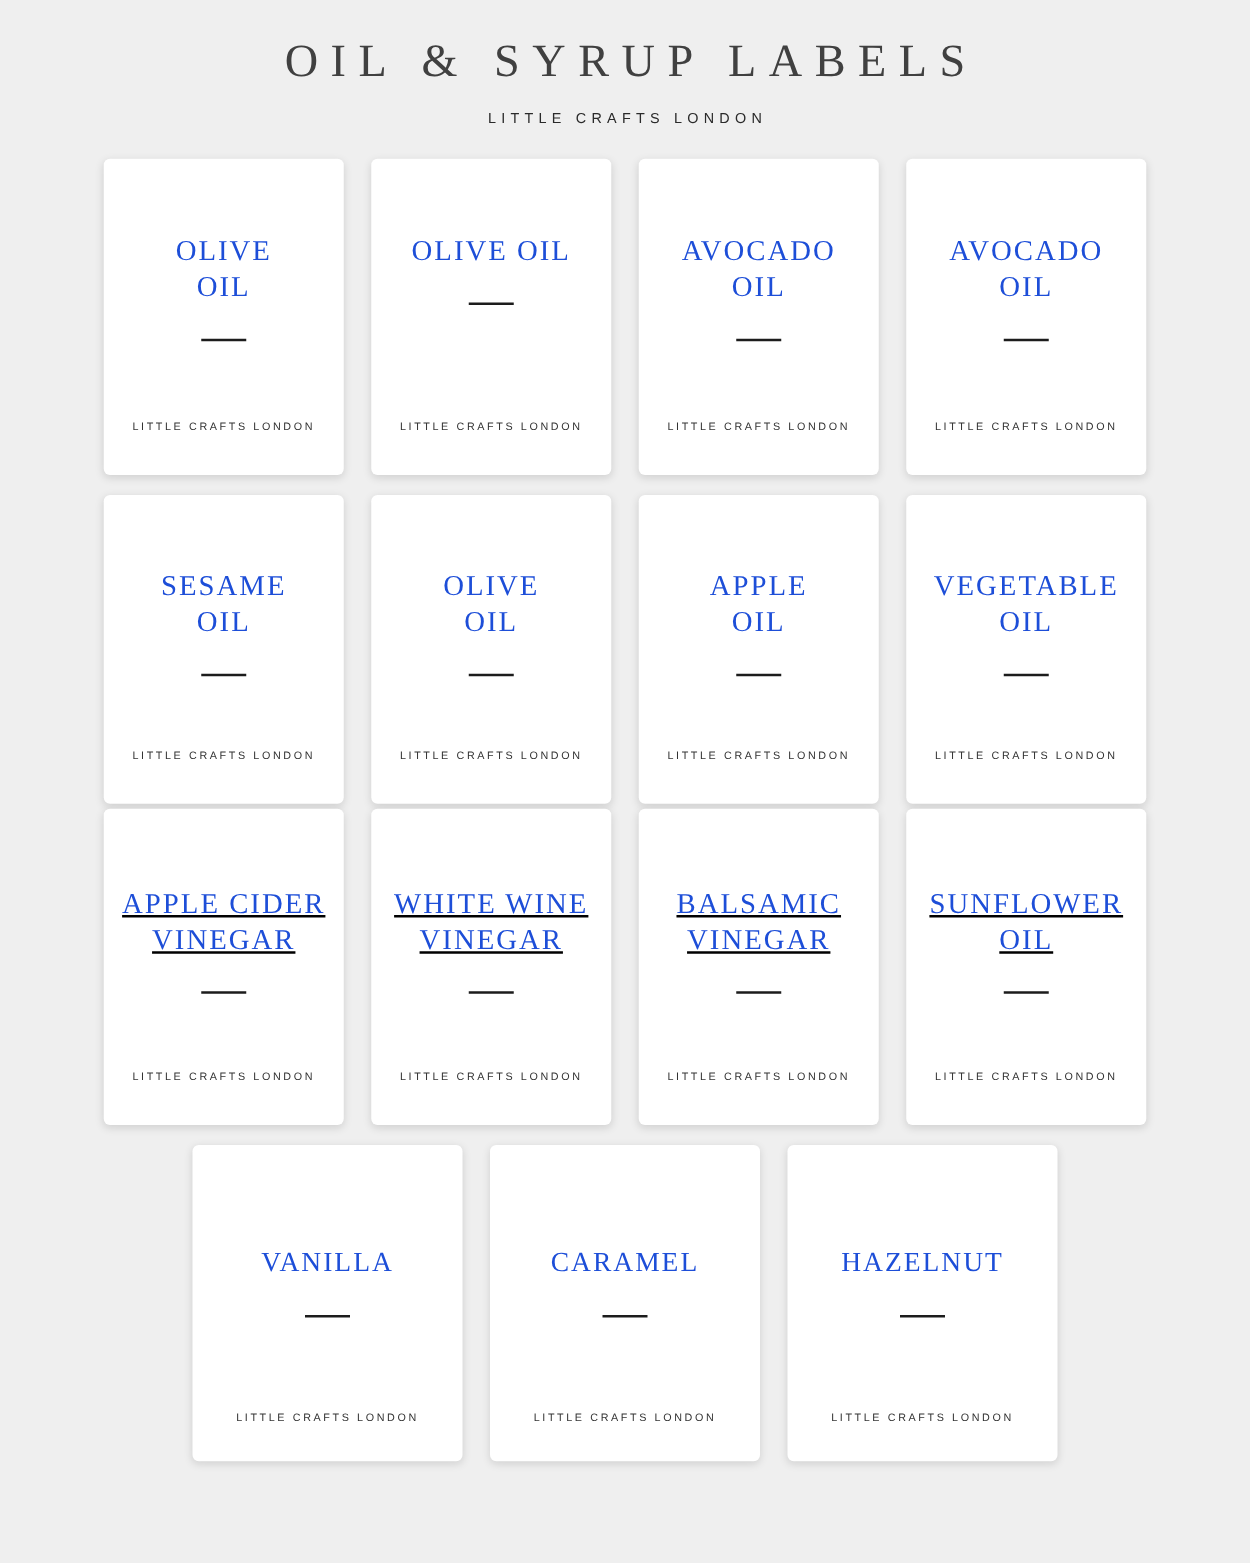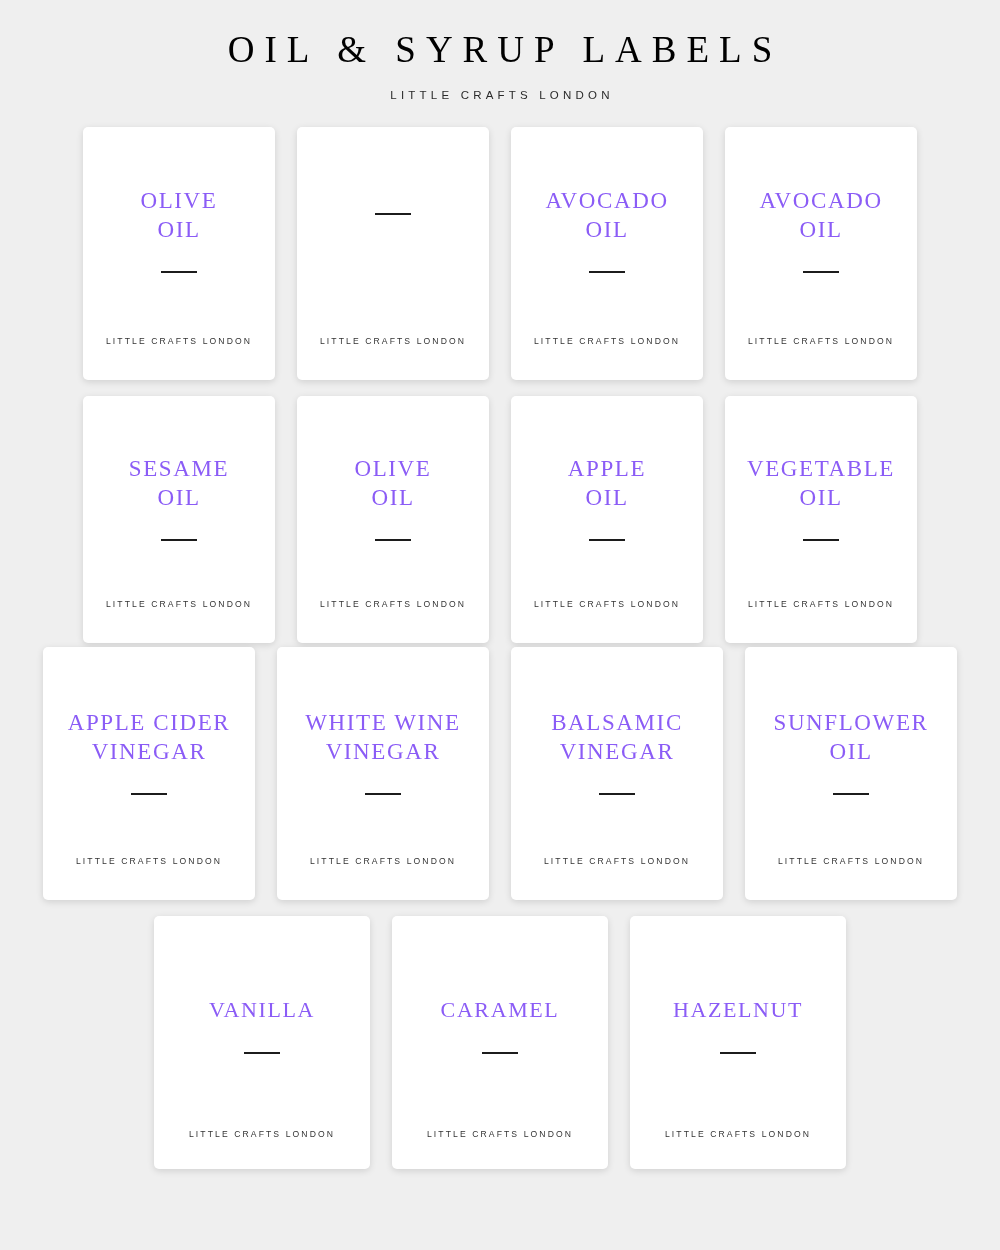--- a/index.html
+++ b/index.html
@@ -23,21 +23,21 @@
 
   .header {
     padding-top: 28px;
     text-align: center;
   }
 
   .main-title {
     font-family: "Liberation Serif", serif;
     font-size: 37px;
     letter-spacing: 10px;
-    color: #000000;
+    color: #404040;
     font-weight: 400;
     margin: 0;
     padding-left: 10px;
     line-height: 1.2;
   }
 
   .sub-title {
     font-family: "Liberation Sans", sans-serif;
     font-size: 11.5px;
     letter-spacing: 4.2px;
@@ -66,31 +66,31 @@
     display: flex;
     flex-direction: column;
     justify-content: flex-start;
     align-items: center;
     position: relative;
   }
 
   
   .row-1 .card { width: 192px; height: 253px; margin: 0 11px; border-radius: 5px; }
   .row-2 .card { width: 192px; height: 247px; margin: 0 11px; border-radius: 5px; }
-  .row-3 .card { width: 212px; height: 253px; margin: 0 11px; border-radius: 5px; }
+  .row-3 .card { width: 192px; height: 253px; margin: 0 11px; border-radius: 5px; text-decoration: underline; }
   .row-4 .card { width: 216px; height: 253px; margin: 0 11px; border-radius: 5px; }
 
   .row-1 { margin-bottom: 16px; }
   .row-2 { margin-bottom: 4px; }
   .row-3 { margin-bottom: 16px; }
 
   .card-title {
     font-family: "Liberation Serif", serif;
     font-weight: 400;
-    color: #8b5cf6;
+    color: #1d4ed8;
     text-align: center;
     letter-spacing: 1.6px;
     line-height: 1.26;
     font-size: 23px;
     padding: 0 8px;
   }
 
   .row-1 .card-title { margin-top: 60px; }
   .row-2 .card-title { margin-top: 59px; }
   .row-3 .card-title { margin-top: 62px; }
@@ -135,20 +135,21 @@
       <div class="card">
         <div class="card-title">
           <span class="title-line">OLIVE</span>
           <span class="title-line">OIL</span>
         </div>
         <div class="rule"></div>
         <div class="card-footer">LITTLE CRAFTS LONDON</div>
       </div>
       <div class="card">
         <div class="card-title">
+          <span class="title-line">OLIVE OIL</span>
         </div>
         <div class="rule"></div>
         <div class="card-footer">LITTLE CRAFTS LONDON</div>
       </div>
       <div class="card">
         <div class="card-title">
           <span class="title-line">AVOCADO</span>
           <span class="title-line">OIL</span>
         </div>
         <div class="rule"></div>

